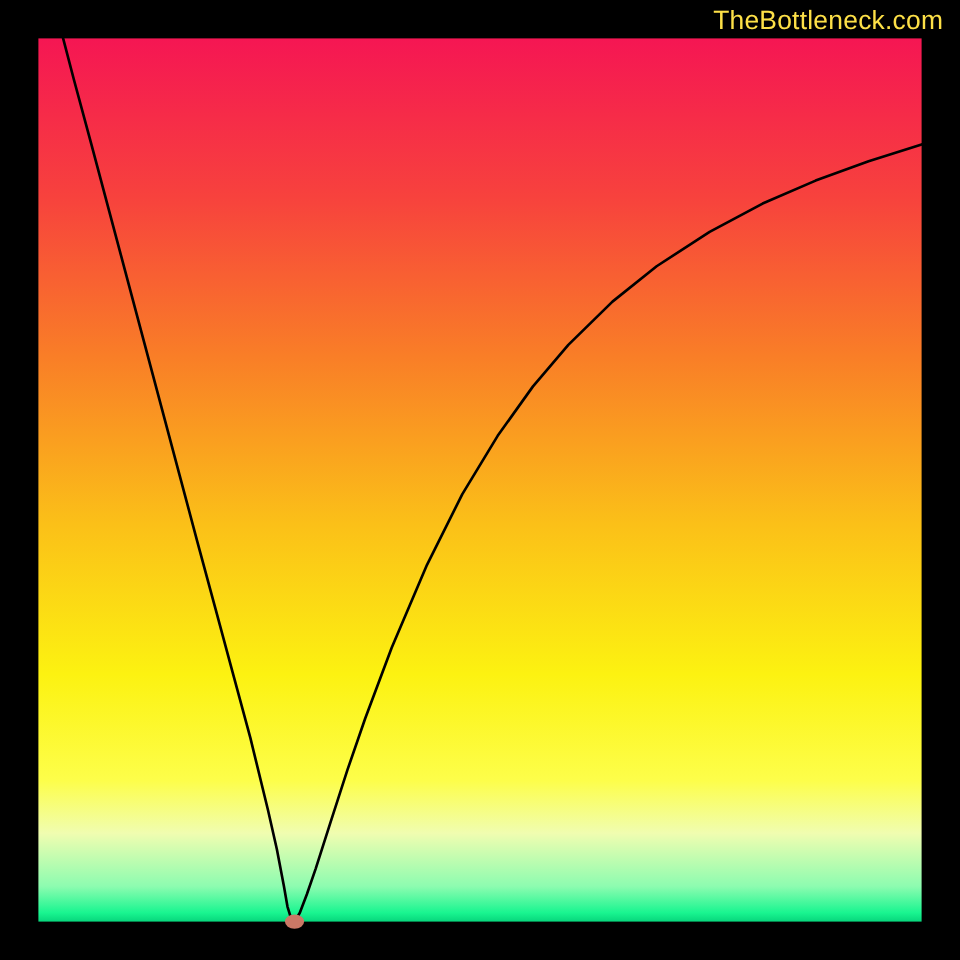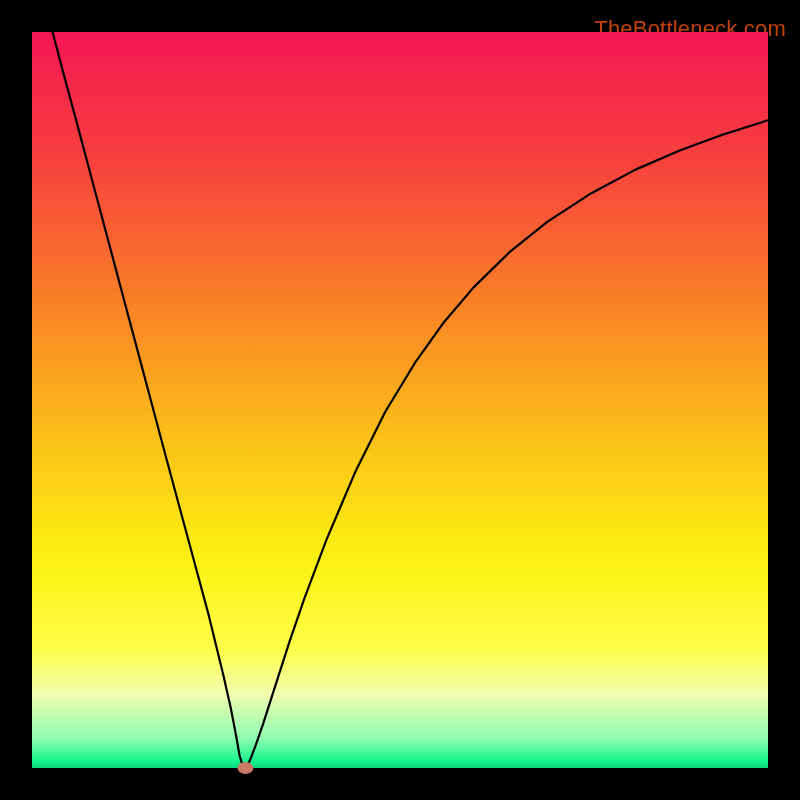--- a/index.html
+++ b/index.html
@@ -12,23 +12,23 @@
     font-family: Arial, Helvetica, sans-serif;
   }
   .frame {
     position: relative;
     width: 800px;
     height: 800px;
     background: #000;
   }
   .watermark {
     position: absolute;
-    top: 16px;
+    top: 4px;
     right: 14px;
-    color: #c2410c;
+    color: #fde047;
     font-size: 22px;
     font-weight: 400;
     letter-spacing: 0.2px;
     user-select: none;
   }
   svg {
     position: absolute;
     inset: 0;
     width: 800px;
     height: 800px;

